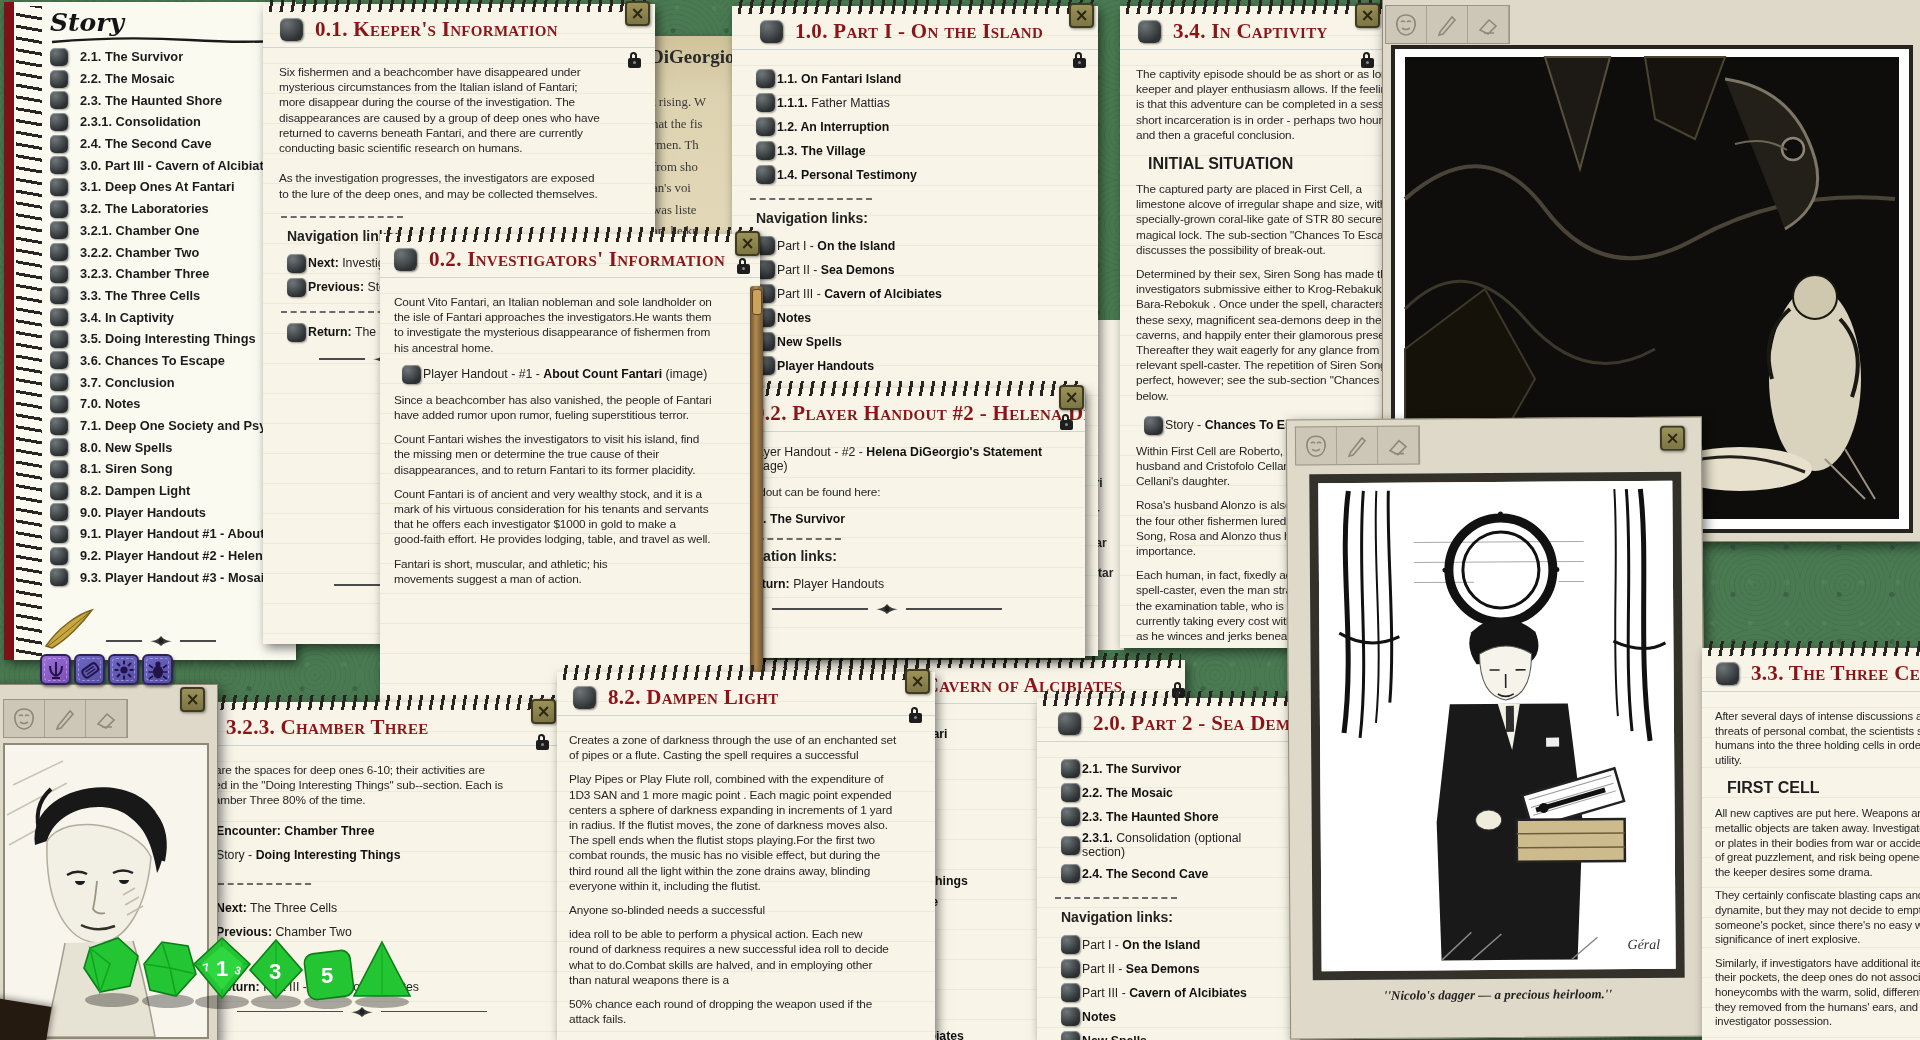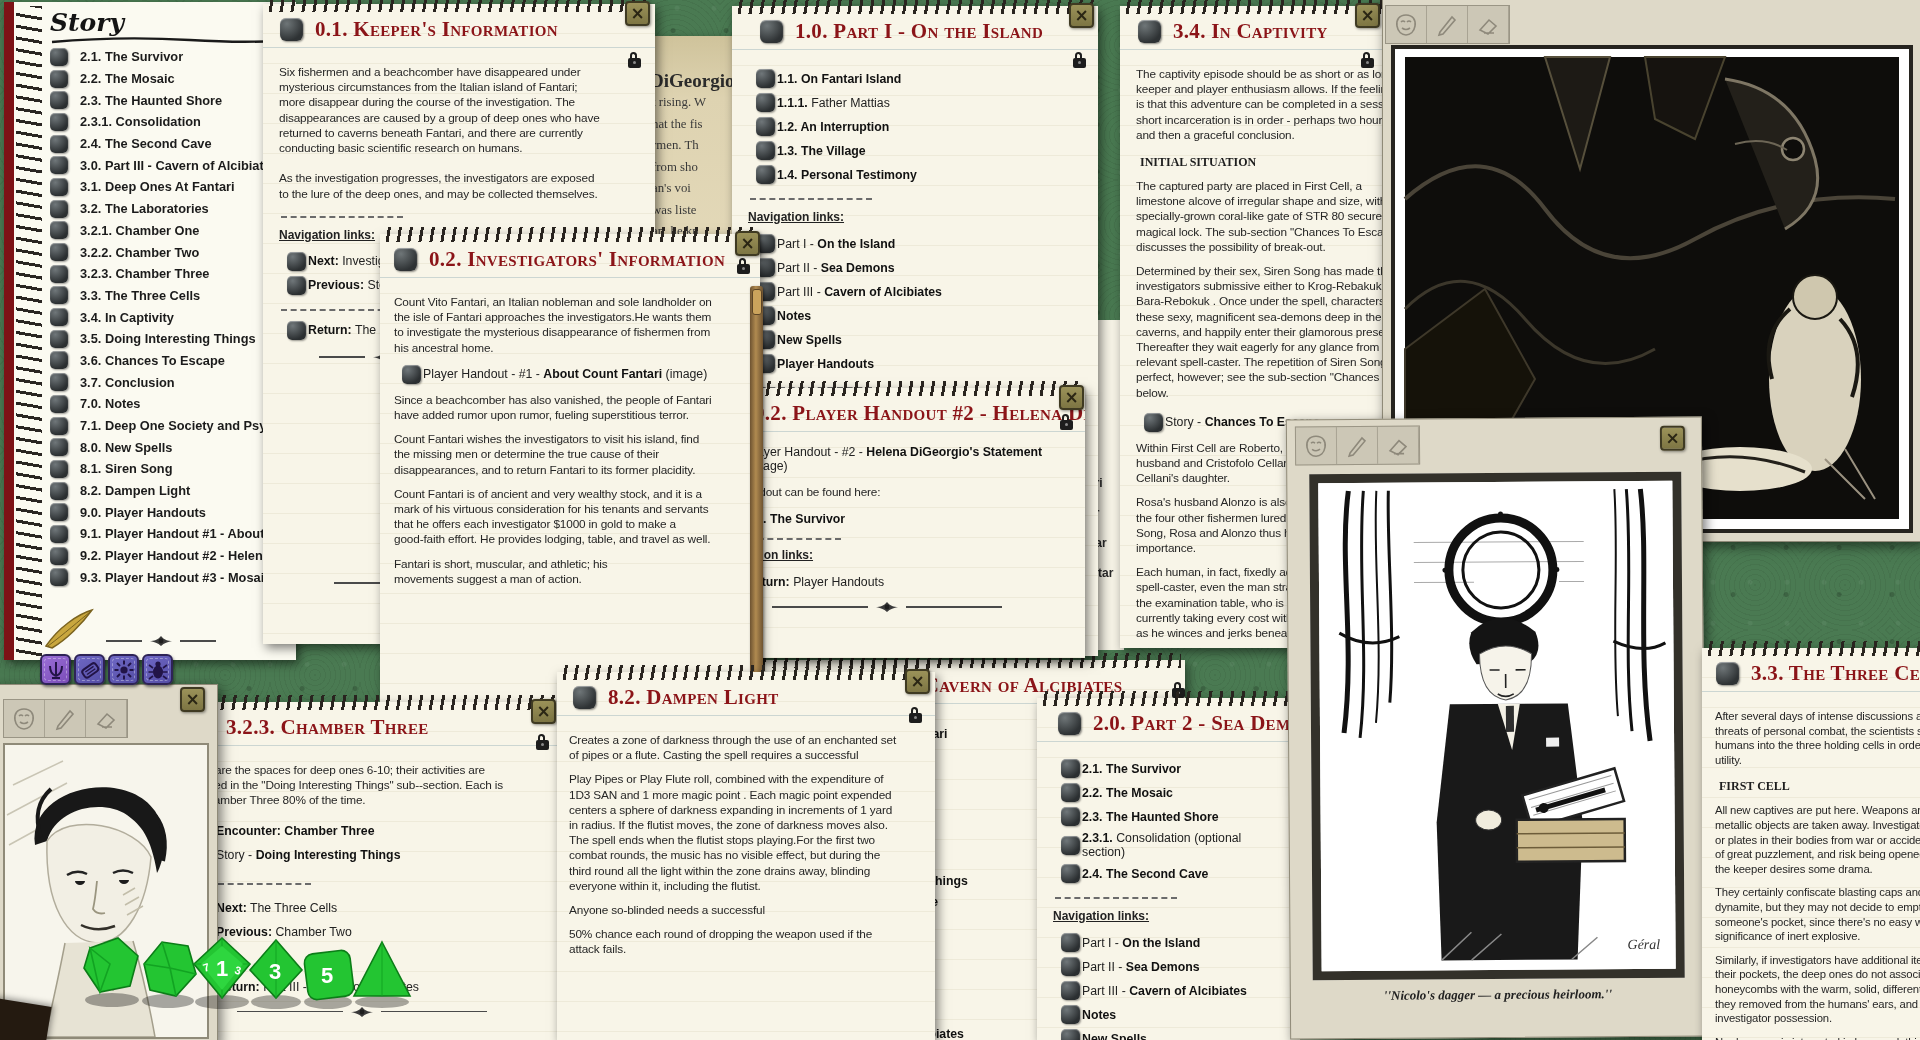--- a/index.html
+++ b/index.html
@@ -27,29 +27,29 @@
   .titlebar{display:flex;align-items:center;gap:12px;padding:13px 34px 5px 28px;
     border-bottom:1px solid #ccd6d2;}
   .wicon{width:23px;height:23px;border-radius:6px;flex:none;
     background:radial-gradient(circle at 30% 25%,#6f7678,#2e3234 72%);
     box-shadow:inset 0 1px 1px rgba(255,255,255,.45),1px 1px 2px rgba(0,0,0,.45);}
   .wtitle{font:600 21px "Liberation Serif",serif;font-variant:small-caps;
     color:#8b1418;letter-spacing:.3px;white-space:nowrap;}
   .body{padding:8px 14px 8px 16px;}
   .pre{white-space:pre;font-size:11.8px;line-height:15.2px;letter-spacing:-.15px;
     color:#262626;margin:9px 0;}
-  .bh{font-size:12px;font-weight:bold;color:#1e1e1e;margin:12px 4px 2px;font-family:Liberation Serif, serif;}
+  .bh{font-size:16px;font-weight:bold;color:#1e1e1e;margin:12px 12px 2px;}
   .lrow{display:flex;align-items:center;gap:2px;margin:5px 0 5px 8px;
     font-size:12.3px;color:#222;cursor:pointer;}
   .licon{width:19px;height:19px;border-radius:5px;flex:none;
     background:radial-gradient(circle at 30% 25%,#70777a,#2b2f31 72%);
     box-shadow:inset 0 1px 1px rgba(255,255,255,.4),1px 1px 2px rgba(0,0,0,.4);}
   .ltext b{font-weight:bold;color:#111;}
   .dashes{width:122px;border-top:2px dashed #6b6b6b;margin:14px 0 10px 2px;height:0;}
-  .navlabel{font-size:12px;font-weight:bold;color:#222;text-decoration:underline;margin:4px 0 10px 0;}
+  .navlabel{font-size:14px;font-weight:bold;color:#222;margin:4px 0 10px 8px;}
   .flr{display:flex;align-items:center;gap:6px;}
   .flr::before,.flr::after{content:"";height:1.5px;background:#4a4a4a;flex:1;}
   .tight{margin:2px 0 2px 8px;}
   
   #sidebar{position:absolute;left:4px;top:2px;width:282px;height:658px;z-index:1;
     background:#fbfaf1;box-shadow:3px 4px 9px rgba(0,0,0,.5);
     border-left:10px solid #7d1216;}
   #sidebar .vspiral{position:absolute;left:2px;top:4px;bottom:4px;width:26px;
     background:repeating-linear-gradient(10deg,transparent 0 4px,#2a2522 4px 7px,transparent 7px 11.6px);}
   .stitle{position:absolute;left:36px;top:6px;font:bold italic 25px "DejaVu Serif",serif;color:#141414;}
@@ -146,21 +146,21 @@
             <span class="licon"></span>
             <span class="ltext"><span>Part III - </span><b>Cavern of Alcibiates</b></span>
           </div>
 
       </div>
     </div>
   </div>
 
   <div style="position:absolute;left:640px;top:36px;width:112px;height:312px;z-index:2;
               background:linear-gradient(180deg,#cfc39b,#ded3b1 20%,#e6dcbd);box-shadow:2px 3px 8px rgba(0,0,0,.4);">
-    <div style="position:absolute;left:10px;top:34px;font:bold 19px 'Liberation Serif',serif;color:#2b2b2b;white-space:nowrap;">DiGeorgio</div>
+    <div style="position:absolute;left:10px;top:10px;font:bold 19px 'Liberation Serif',serif;color:#2b2b2b;white-space:nowrap;">DiGeorgio</div>
     <div class="serifpre" style="position:absolute;left:12px;top:56px;">t rising. W
 hat the fis
 rmen. Th
 from sho
 an's voi
 was liste
 an, he kn</div>
   </div>
 
   <div style="position:absolute;left:1082px;top:320px;width:42px;height:330px;z-index:2;background:#f6f3e6;">
@@ -621,20 +621,24 @@
 of pipes or a flute. Casting the spell requires a successful</div>
         <div class="pre">Play Pipes or Play Flute roll, combined with the expenditure of
 1D3 SAN and 1 more magic point . Each magic point expended
 centers a sphere of darkness expanding in increments of 1 yard
 in radius. If the flutist moves, the zone of darkness moves also.
 The spell ends when the flutist stops playing.For the first two
 combat rounds, the music has no visible effect, but during the
 third round all the light within the zone drains away, blinding
 everyone within it, including the flutist.</div>
         <div class="pre">Anyone so-blinded needs a successful</div>
+        <div class="pre">idea roll to be able to perform a physical action. Each new
+round of darkness requires a new successful idea roll to decide
+what to do.Combat skills are halved, and in employing other
+than natural weapons there is a</div>
         <div class="pre">50% chance each round of dropping the weapon used if the
 attack fails.</div>
       </div>
     </div>
   </div>
 
   <div class="win" style="left:1037px;top:698px;width:263px;height:342px;z-index:9;">
     <div class="spiral"></div>
     <div class="clip">
       <div class="titlebar" style="padding-left:21px;">

